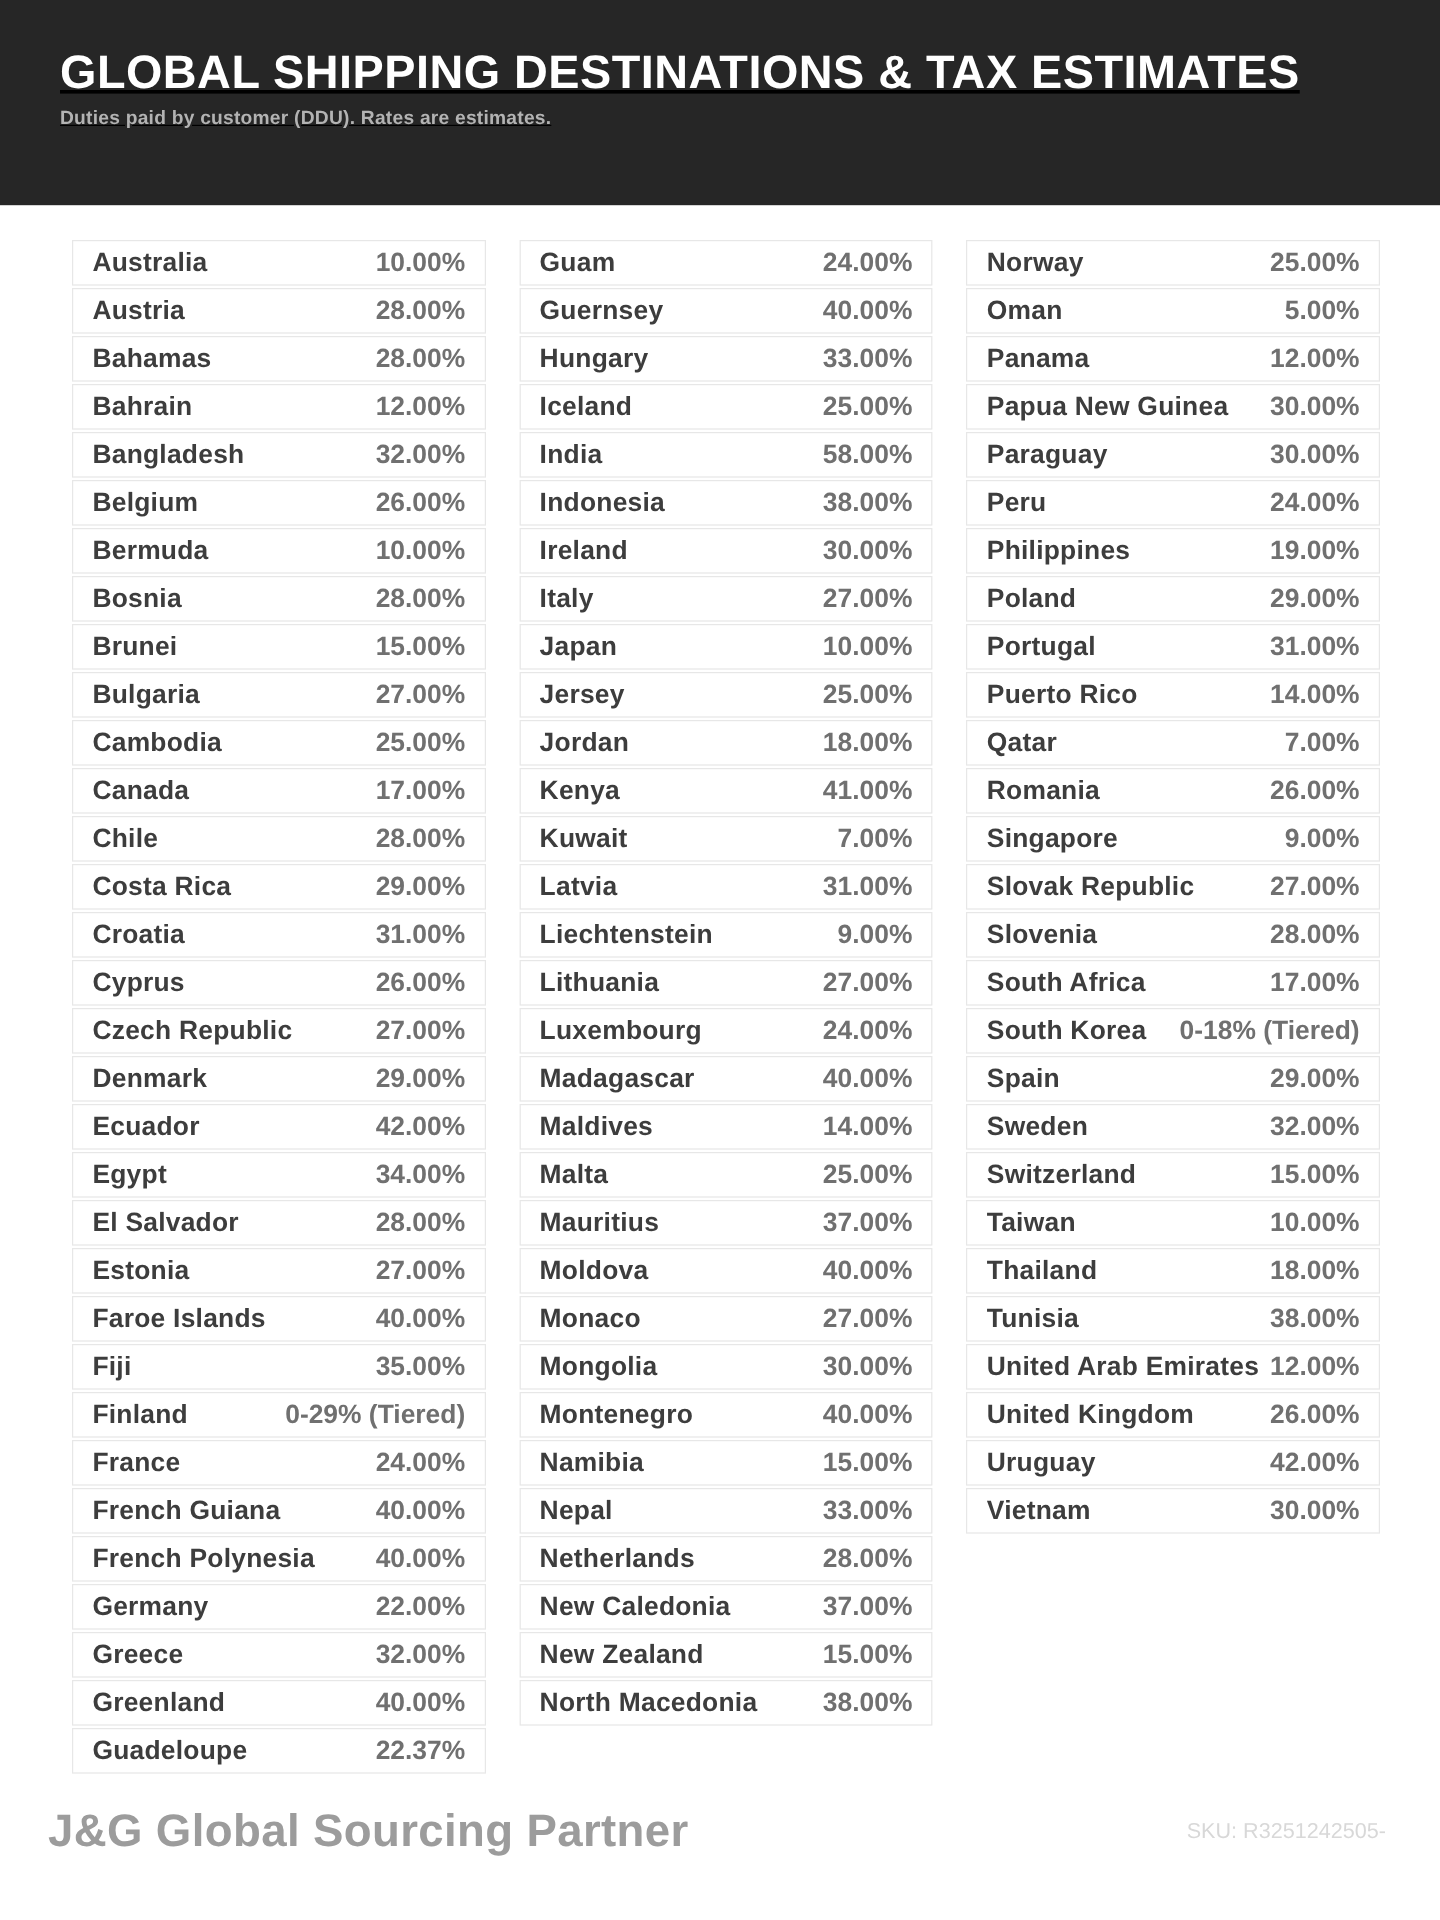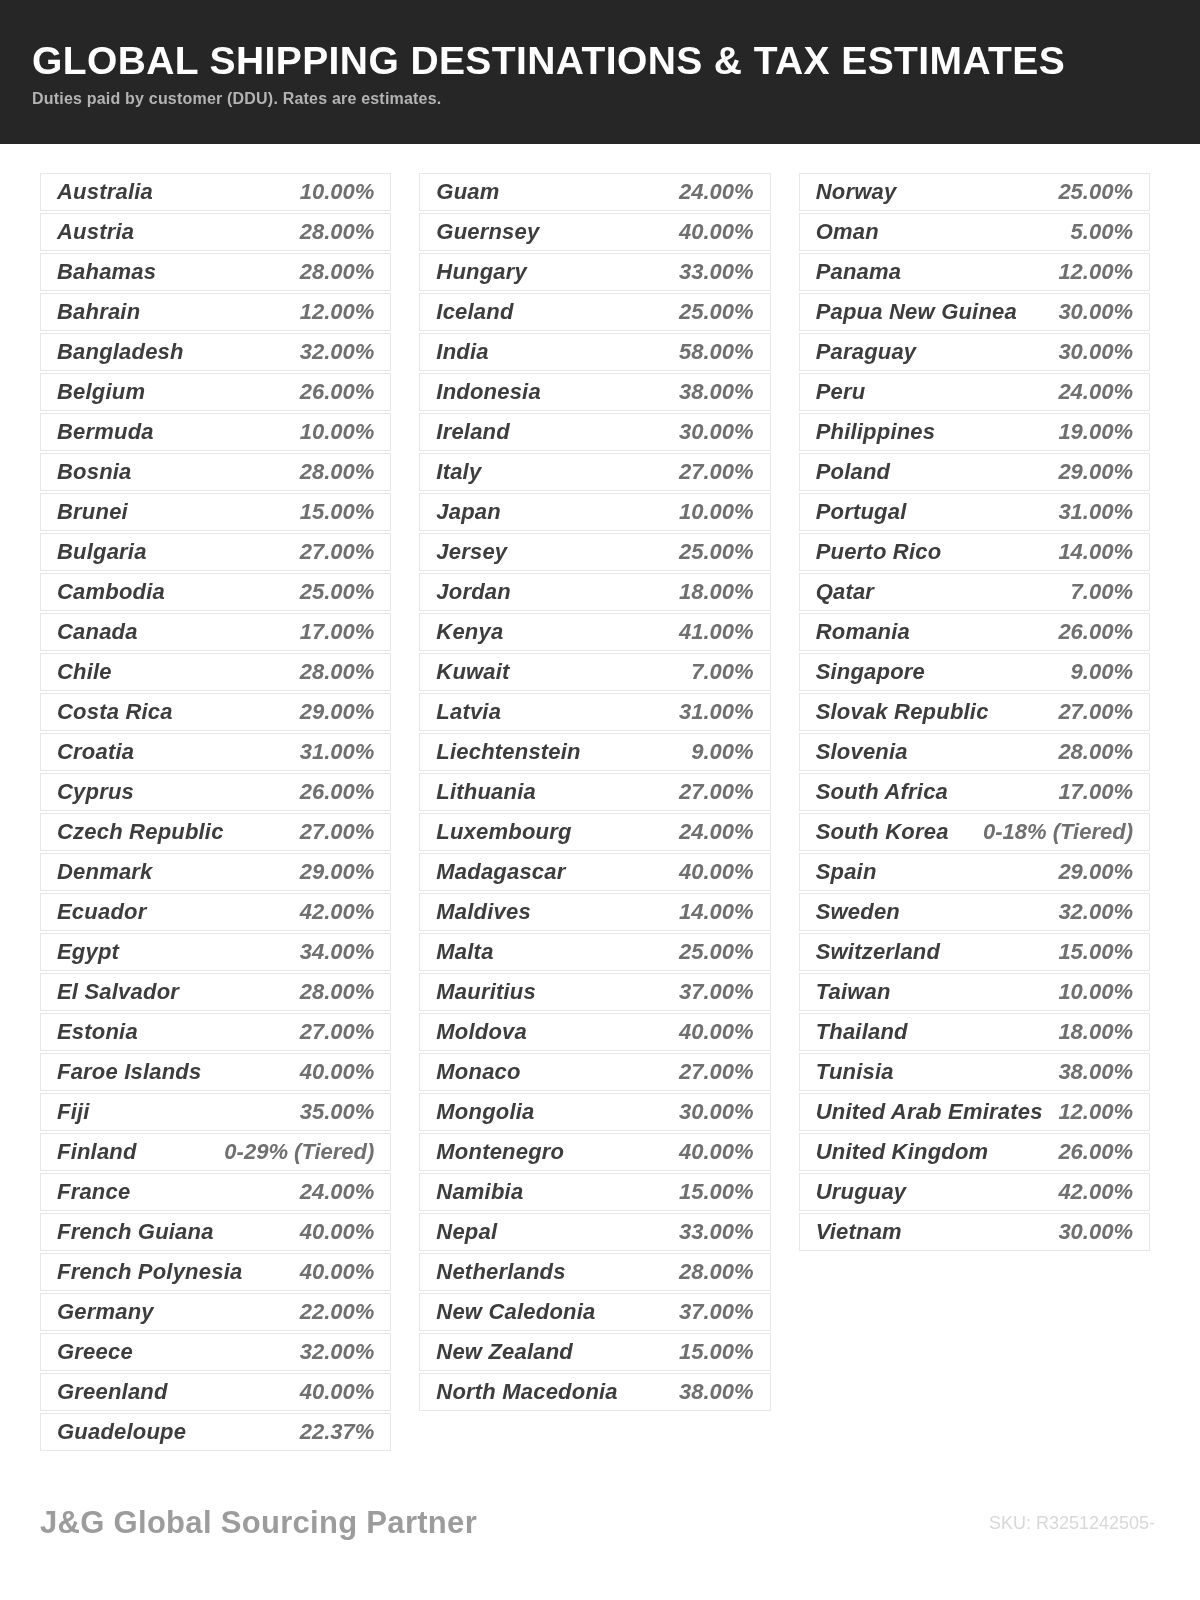--- a/index.html
+++ b/index.html
@@ -7,45 +7,45 @@
   body {
     width: 1200px;
     height: 1600px;
     background: #ffffff;
     font-family: "Liberation Sans", sans-serif;
     overflow: hidden;
     position: relative;
   }
   .header {
     background: var(--header-bg, #262626);
-    height: 144px;
-    padding: 40px 50px 0 32px;
+    height: 171px;
+    padding: 40px 50px 0 50px;
+    text-decoration: underline;
   }
   .title {
     color: var(--title-color, #ffffff);
     font-size: 39px;
     font-weight: 800;
     letter-spacing: 0.4px;
     line-height: 1.1;
     white-space: nowrap;
   }
   .subtitle {
     color: var(--subtitle-color, #b3b3b3);
     font-size: 16px;
     font-weight: 700;
     margin-top: 7px;
     letter-spacing: 0.2px;
   }
   .table-area {
-    margin: 29px 50px 0 40px;
+    margin: 29px 50px 0 60px;
     display: grid;
     grid-template-columns: repeat(3, 1fr);
     column-gap: 28px;
     align-items: start;
-    font-style: italic;
   }
   .col { display: block; }
   .row {
     height: 38px;
     margin-bottom: 2px;
     background: #ffffff;
     border: 1px solid var(--row-border, #e7e7e7);
     display: flex;
     align-items: center;
     justify-content: space-between;
@@ -69,21 +69,21 @@
     position: absolute;
     left: 40px;
     right: 45px;
     top: 1505px;
     display: flex;
     justify-content: space-between;
     align-items: center;
   }
   .brand {
     color: var(--brand-color, #9c9c9c);
-    font-size: 31px;
+    font-size: 38px;
     font-weight: 700;
     letter-spacing: 0.3px;
   }
   .sku {
     color: var(--sku-color, #d8d8d8);
     font-size: 18px;
     font-weight: 400;
   }
 </style>
 </head>

